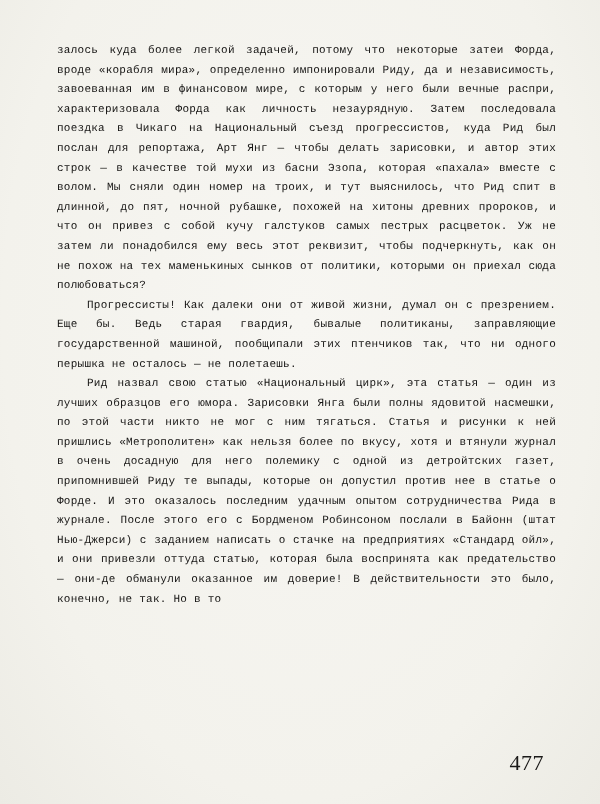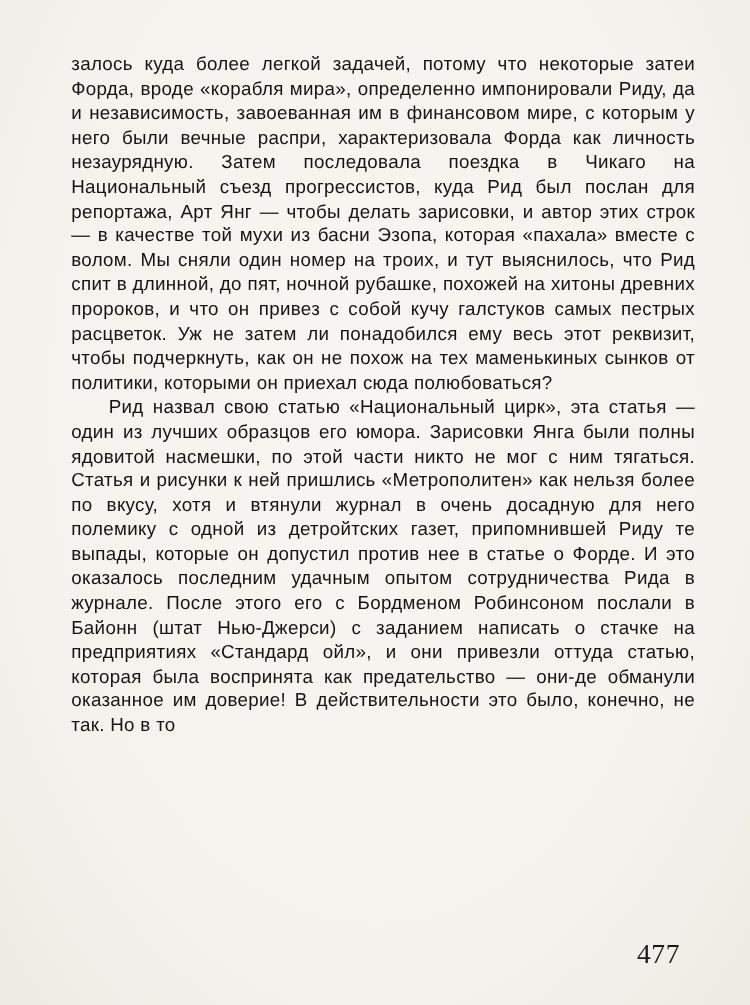--- a/index.html
+++ b/index.html
@@ -15,22 +15,22 @@
       box-sizing: border-box;
       background:
         radial-gradient(ellipse at 50% 40%, #f7f6f2 0%, #f3f2ec 70%, #ecebe4 100%);
       overflow: hidden;
     }
     .text-block {
       position: absolute;
       left: 57px;
       top: 42px;
       width: 499px;
-      font-family: Liberation Sans, sans-serif;
-      font-size: 15px;
+      font-family: Liberation Mono, monospace;
+      font-size: 11px;
       line-height: 19.6px;
       letter-spacing: 0.25px;
       color: #151413;
       text-align: justify;
       text-rendering: geometricPrecision;
     }
     .para {
       margin: 0;
       padding: 0;
       text-indent: 30px;
@@ -49,16 +49,17 @@
       letter-spacing: 0.5px;
       color: #1a1918;
     }
   </style>
 </head>
 <body>
 
 <div class="scan-page">
   <div class="text-block">
     <p class="para continuation">залось куда более легкой задачей, потому что некоторые затеи Форда, вроде «корабля мира», определенно импонировали Риду, да и независимость, завоеванная им в финансовом мире, с которым у него были вечные распри, характеризовала Форда как личность незаурядную. Затем последовала поездка в Чикаго на Национальный съезд прогрессистов, куда Рид был послан для репортажа, Арт Янг — чтобы делать зарисовки, и автор этих строк — в качестве той мухи из басни Эзопа, которая «пахала» вместе с волом. Мы сняли один номер на троих, и тут выяснилось, что Рид спит в длинной, до пят, ночной рубашке, похожей на хитоны древних пророков, и что он привез с собой кучу галстуков самых пестрых расцветок. Уж не затем ли понадобился ему весь этот реквизит, чтобы подчеркнуть, как он не похож на тех маменькиных сынков от политики, которыми он приехал сюда полюбоваться?</p>
+    <p class="para">Прогрессисты! Как далеки они от живой жизни, думал он с презрением. Еще бы. Ведь старая гвардия, бывалые политиканы, заправляющие государственной машиной, пообщипали этих птенчиков так, что ни одного перышка не осталось — не полетаешь.</p>
     <p class="para">Рид назвал свою статью «Национальный цирк», эта статья — один из лучших образцов его юмора. Зарисовки Янга были полны ядовитой насмешки, по этой части никто не мог с ним тягаться. Статья и рисунки к ней пришлись «Метрополитен» как нельзя более по вкусу, хотя и втянули журнал в очень досадную для него полемику с одной из детройтских газет, припомнившей Риду те выпады, которые он допустил против нее в статье о Форде. И это оказалось последним удачным опытом сотрудничества Рида в журнале. После этого его с Бордменом Робинсоном послали в Байонн (штат Нью-Джерси) с заданием написать о стачке на предприятиях «Стандард ойл», и они привезли оттуда статью, которая была воспринята как предательство — они-де обманули оказанное им доверие! В действительности это было, конечно, не так. Но в то</p>
   </div>
   <div class="page-number">477</div>
 </div>
 
 </body></html>

